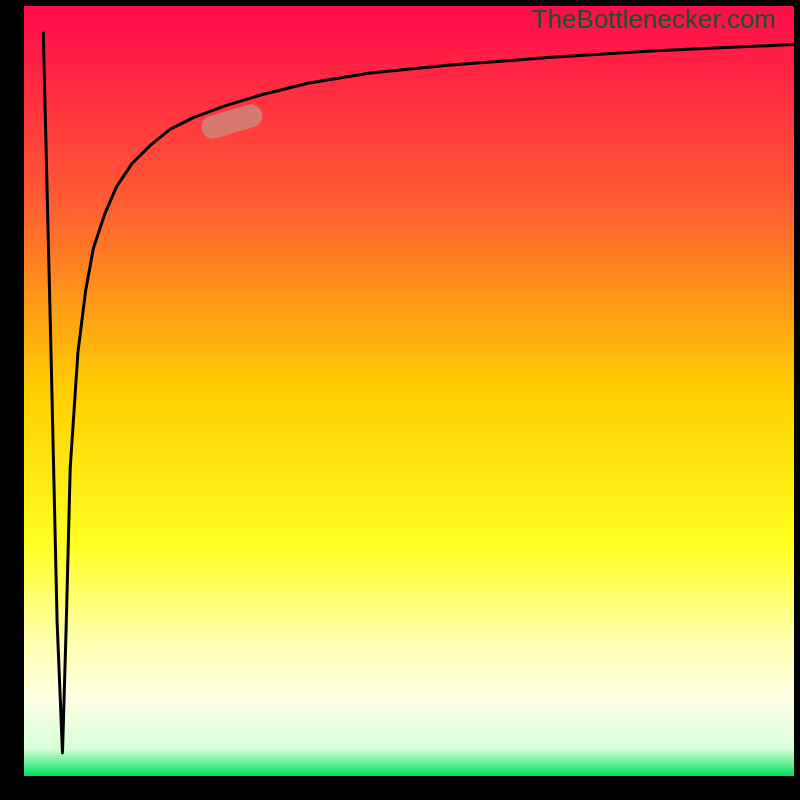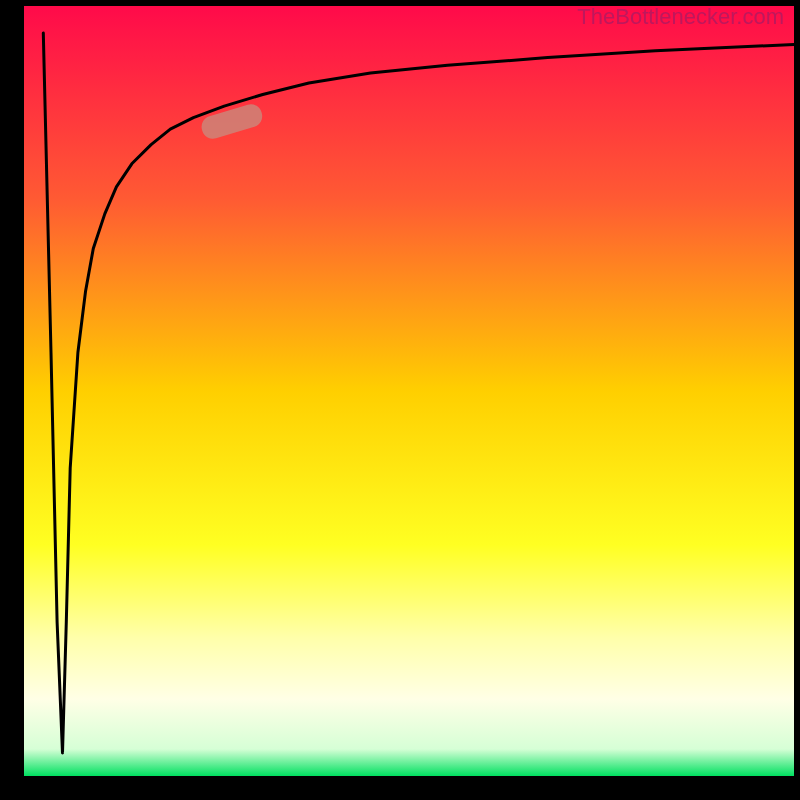--- a/index.html
+++ b/index.html
@@ -12,23 +12,23 @@
     background: #ffffff;
   }
   .container {
     position: relative;
     width: 800px;
     height: 800px;
   }
   .watermark {
     position: absolute;
     top: 4px;
-    right: 16px;
-    font-size: 22px;
-    color: #be185d;
+    right: 24px;
+    font-size: 26px;
+    color: #14532d;
     z-index: 10;
   }
   svg {
     display: block;
   }
 </style>
 </head>
 <body>
 
 <div class="container">

